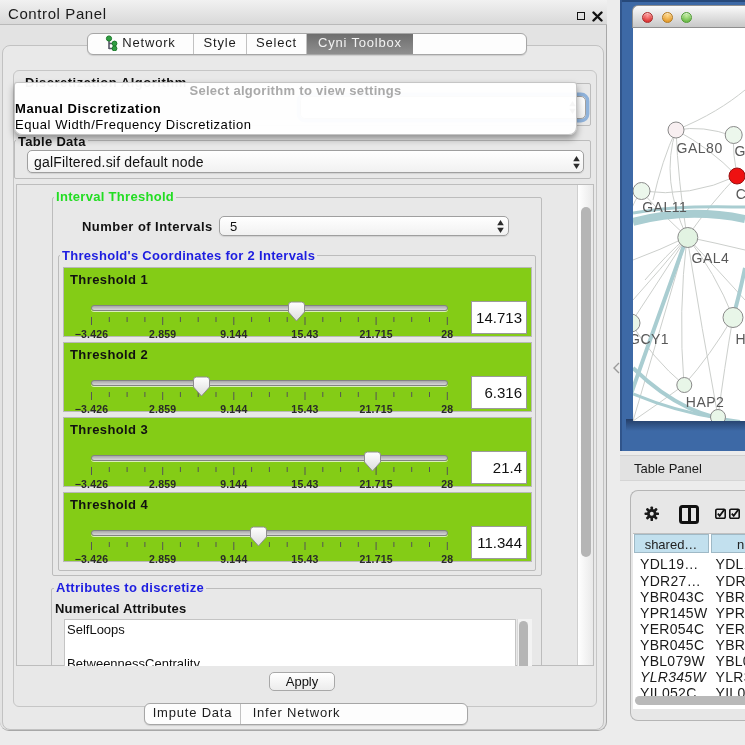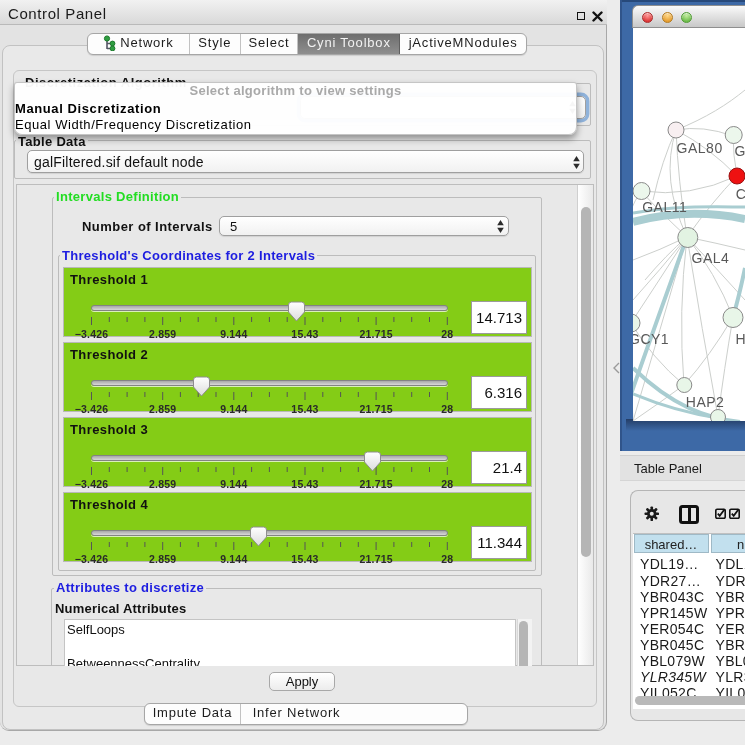--- a/index.html
+++ b/index.html
@@ -32,21 +32,20 @@
 <div class="seg" style="left:87px;top:33px;width:440px;height:22px;">
 <div class="s" style="width:106px;"><svg width="13" height="17" style="margin-right:4px;">
         <path d="M4 6 V15 M4 9.5 H9 M4 14.5 H9" stroke="#555566" stroke-width="1.6" fill="none"></path>
         <circle cx="4" cy="4.5" r="2.6" fill="#2f9e41" stroke="#1d7a2c"></circle>
         <circle cx="9.5" cy="9.5" r="2.4" fill="#2f9e41" stroke="#1d7a2c"></circle>
         <circle cx="9.5" cy="14.5" r="2.4" fill="#2f9e41" stroke="#1d7a2c"></circle>
       </svg>Network</div>
 <div class="s" style="width:53px;">Style</div>
 <div class="s" style="width:60px;">Select</div>
 <div class="s sel" style="width:106px;">Cyni Toolbox</div>
-<div class="s" style="width:131px;">jActiveMNodules</div>
 </div>
 <div class="gbox" style="left:14px;top:83px;width:577px;height:43px;"></div>
 <div class="grouptitle" style="left:23px;top:76px;color:#111;letter-spacing:0.5px;">Discretization Algorithm</div>
 <div class="combo" style="left:300px;top:96px;width:286px;height:23px;box-shadow:0 0 0 3.4px rgba(105,155,212,0.7);"></div>
 <svg class="abs" style="left:569px;top:101px;" width="7" height="13">
     <path d="M3.5 0 L6.8 5.2 L0.2 5.2 Z" fill="#2b2b2b"></path>
     <path d="M3.5 13 L6.8 7.8 L0.2 7.8 Z" fill="#2b2b2b"></path>
   </svg>
 <div class="gbox" style="left:14px;top:140px;width:577px;height:39px;"></div>
 <div class="grouptitle" style="left:16px;top:134.5px;color:#111;">Table Data</div>
@@ -54,21 +53,21 @@
     <span style="position:absolute;left:6px;top:0;line-height:22px;font-size:14px;letter-spacing:0.2px;">galFiltered.sif default node</span>
   </div>
 <svg class="abs" style="left:572.5px;top:155.5px;" width="7" height="13">
     <path d="M3.5 0 L6.8 5.2 L0.2 5.2 Z" fill="#2b2b2b"></path>
     <path d="M3.5 13 L6.8 7.8 L0.2 7.8 Z" fill="#2b2b2b"></path>
   </svg>
 <div class="abs" style="left:16px;top:184px;width:578px;height:482px;border:1px solid #bdbdbd;background:#e8e8e8;"></div>
 <div class="abs" style="left:577px;top:185px;width:16px;height:480px;background:linear-gradient(90deg,#ffffff,#f2f2f2 60%,#e9e9e9);border-left:1px solid #cfcfcf;"></div>
 <div class="abs" style="left:581px;top:207px;width:10px;height:350px;background:#b5b5b5;border-radius:5px;"></div>
 <div class="gbox" style="left:52px;top:197px;width:490px;height:379px;"></div>
-<div class="grouptitle" style="left:54px;top:190px;color:#22dd22;">Intervals Definition</div>
+<div class="grouptitle" style="left:54px;top:190px;color:#22dd22;">Interval Threshold</div>
 <div class="abs" style="left:82px;top:219px;font-size:13px;font-weight:bold;letter-spacing:0.45px;color:#111;">Number of Intervals</div>
 <div class="combo" style="left:219px;top:216px;width:290px;height:20px;">
     <span style="position:absolute;left:10px;top:0;line-height:19px;">5</span>
   </div>
 <svg class="abs" style="left:497px;top:220px;" width="7" height="13">
     <path d="M3.5 0 L6.8 5.2 L0.2 5.2 Z" fill="#2b2b2b"></path>
     <path d="M3.5 13 L6.8 7.8 L0.2 7.8 Z" fill="#2b2b2b"></path>
   </svg>
 <div class="gbox" style="left:58px;top:255px;width:478px;height:316px;"></div>
 <div class="grouptitle" style="left:60px;top:249px;color:#1d1de0;">Threshold's Coordinates for 2 Intervals</div>

